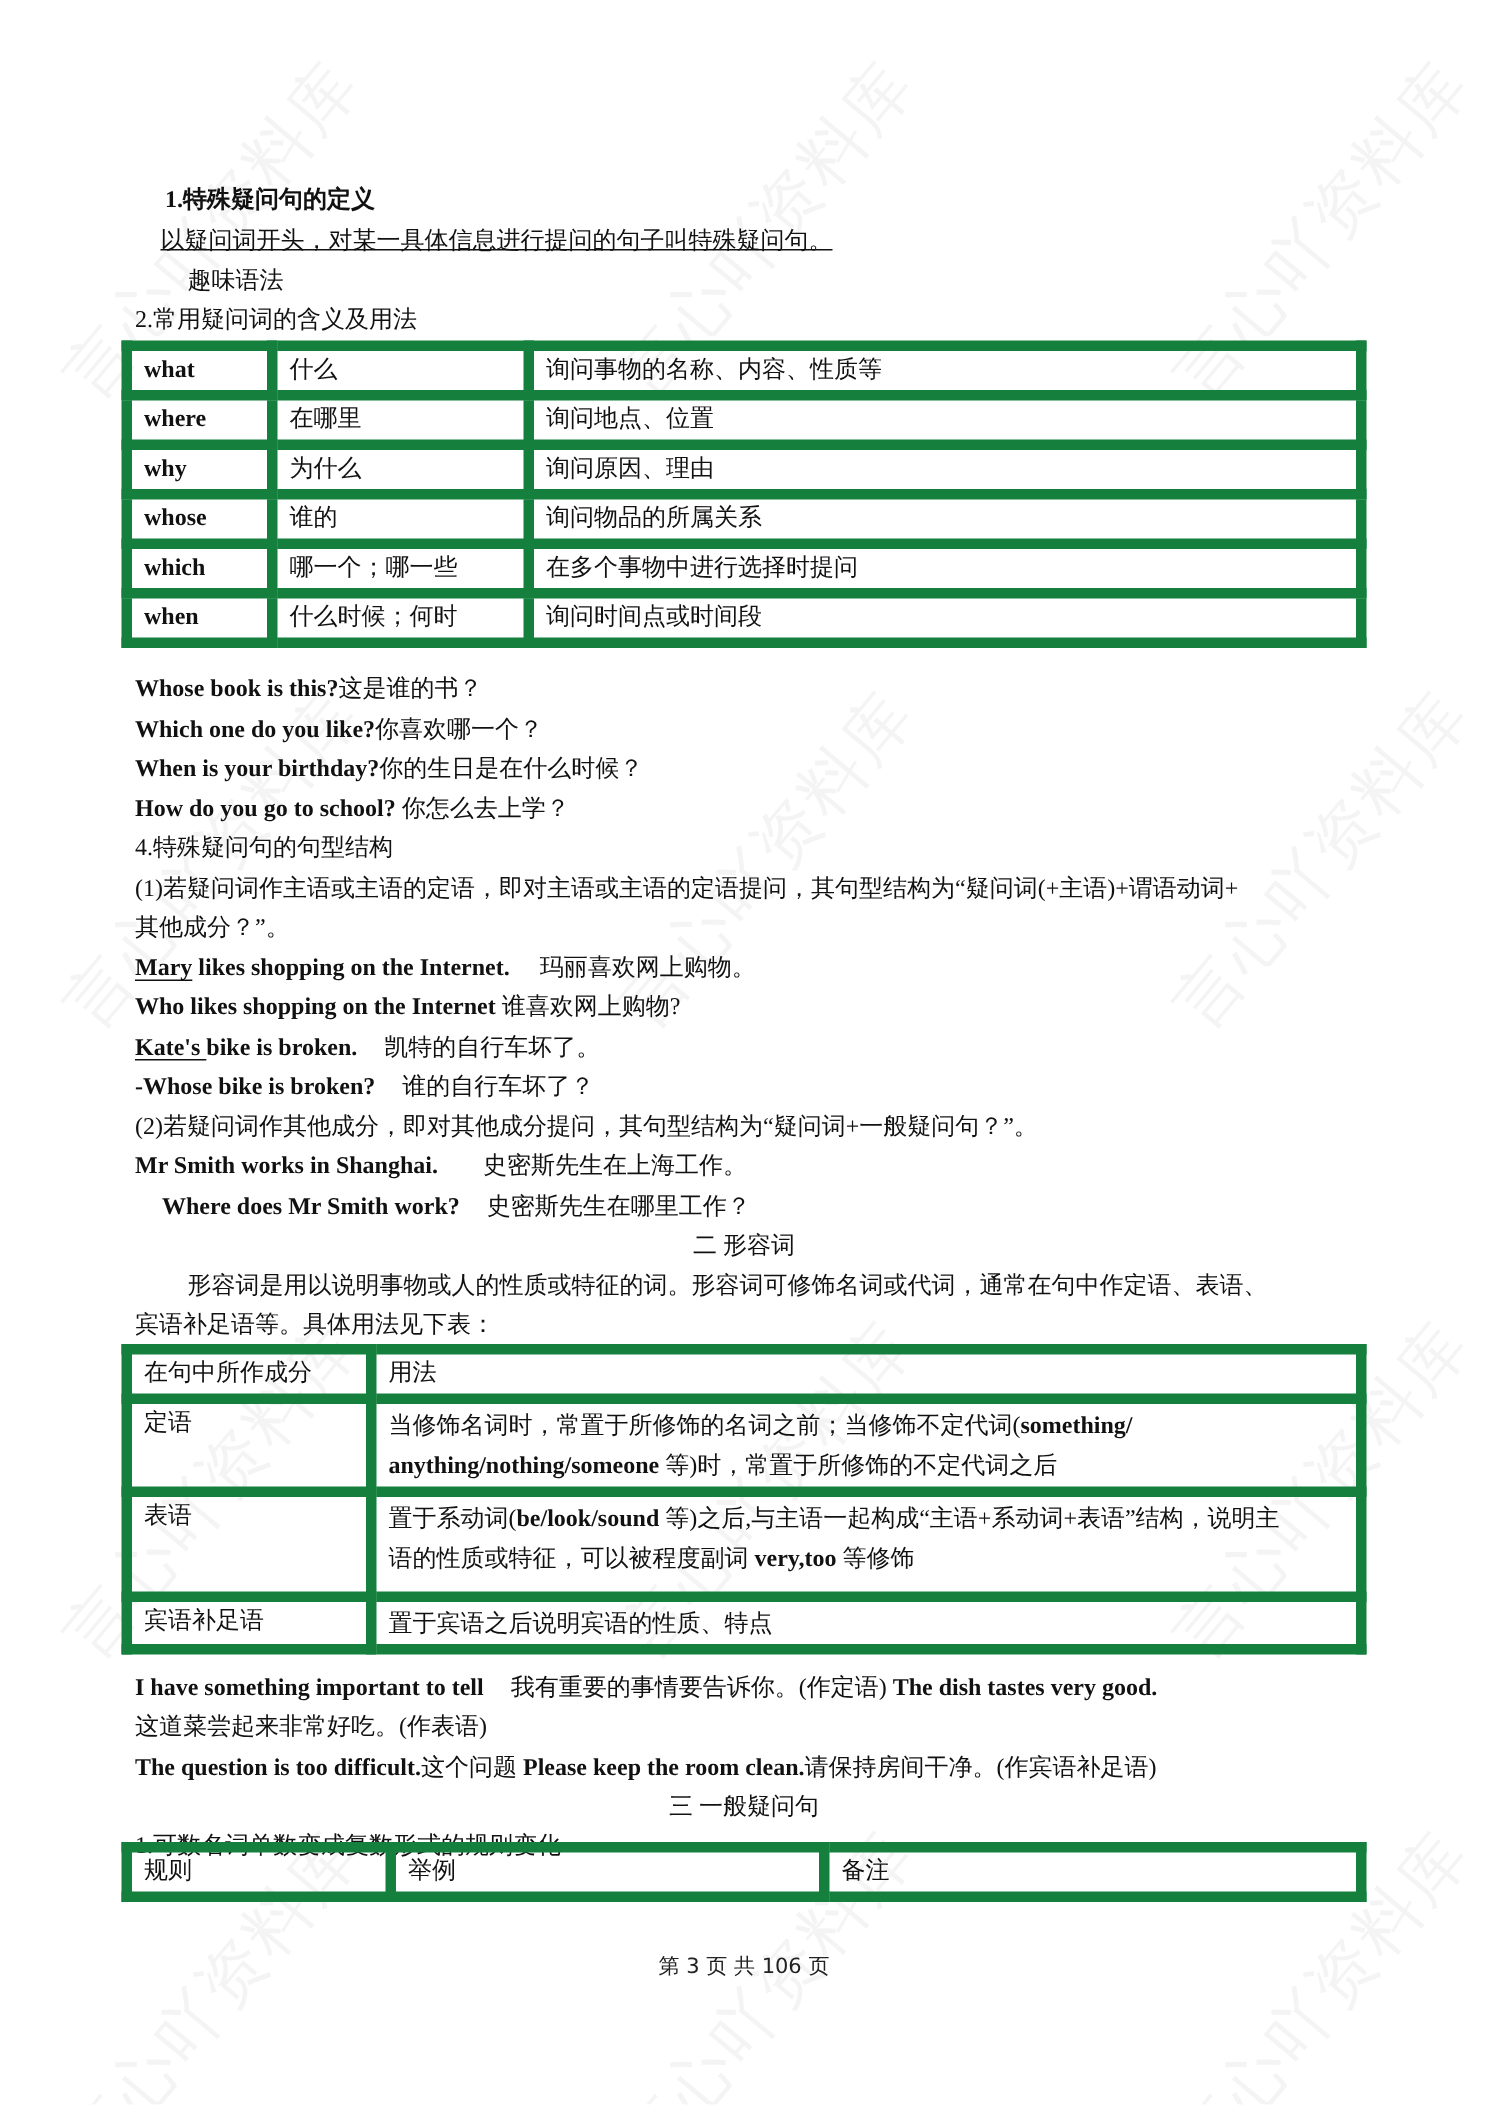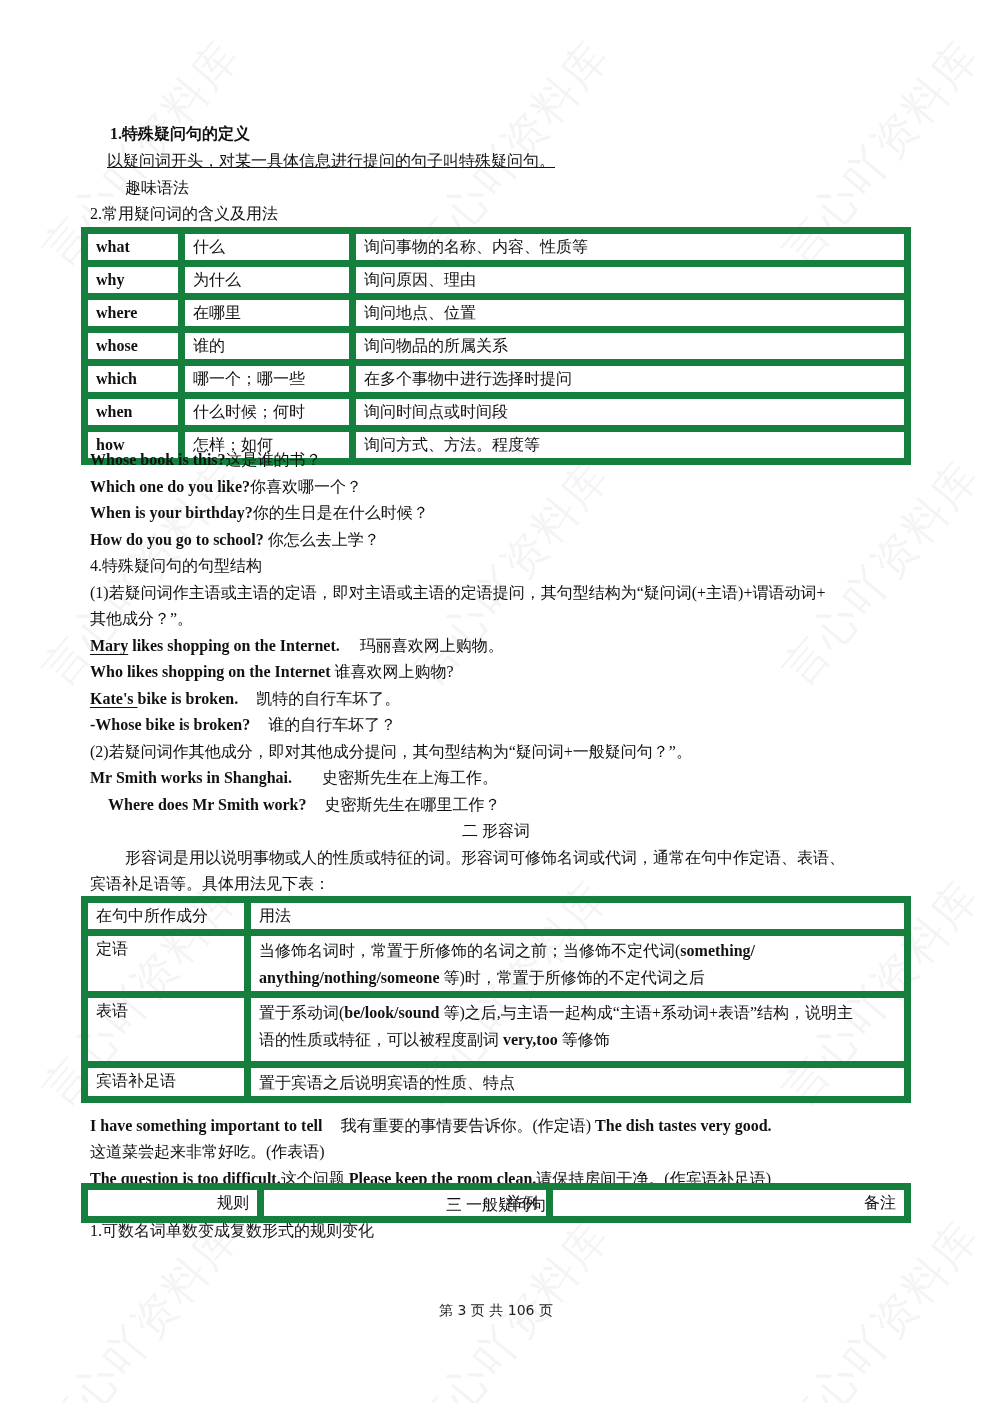--- a/index.html
+++ b/index.html
@@ -109,48 +109,43 @@
       <col style="width:171px">
       <col>
     </colgroup>
     <tbody>
       <tr>
         <td class="en">what</td>
         <td>什么</td>
         <td>询问事物的名称、内容、性质等</td>
       </tr>
       <tr>
+        <td class="en">where</td>
+        <td>在哪里</td>
+        <td>询问地点、位置</td>
+      </tr>
+      <tr>
         <td class="en">why</td>
         <td>为什么</td>
         <td>询问原因、理由</td>
       </tr>
       <tr>
-        <td class="en">where</td>
-        <td>在哪里</td>
-        <td>询问地点、位置</td>
-      </tr>
-      <tr>
         <td class="en">whose</td>
         <td>谁的</td>
         <td>询问物品的所属关系</td>
       </tr>
       <tr>
         <td class="en">which</td>
         <td>哪一个；哪一些</td>
         <td>在多个事物中进行选择时提问</td>
       </tr>
       <tr>
         <td class="en">when</td>
         <td>什么时候；何时</td>
         <td>询问时间点或时间段</td>
-      </tr>
-      <tr>
-        <td class="en">how</td>
-        <td>怎样；如何</td>
-        <td>询问方式、方法。程度等</td>
       </tr>
     </tbody>
   </table>
 
   <div class="line" style="top:450px;">
     <span class="b">Whose book is this?</span><span>这是谁的书？</span>
   </div>
   <div class="line" style="top:477px;">
     <span class="b">Which one do you like?</span><span>你喜欢哪一个？</span>
   </div>
@@ -230,21 +225,21 @@
   </div>
   <div class="line" style="top:1169px;">
     <span class="b">The question is too difficult.</span><span>这个问题</span><span class="b"> Please keep the room clean.</span><span>请保持房间干净。(作宾语补足语)</span>
   </div>
 
   <div class="line center" style="top:1195px;">三 一般疑问句</div>
   <div class="line" style="top:1221px;">
     <span>1.可数名词单数变成复数形式的规则变化</span>
   </div>
 
-  <table class="grid" style="top:1183px;text-align:right;">
+  <table class="grid" style="top:1228px;">
     <colgroup>
       <col style="width:176px">
       <col style="width:289px">
       <col>
     </colgroup>
     <tbody>
       <tr style="height:27px;">
         <td>规则</td>
         <td>举例</td>
         <td>备注</td>

